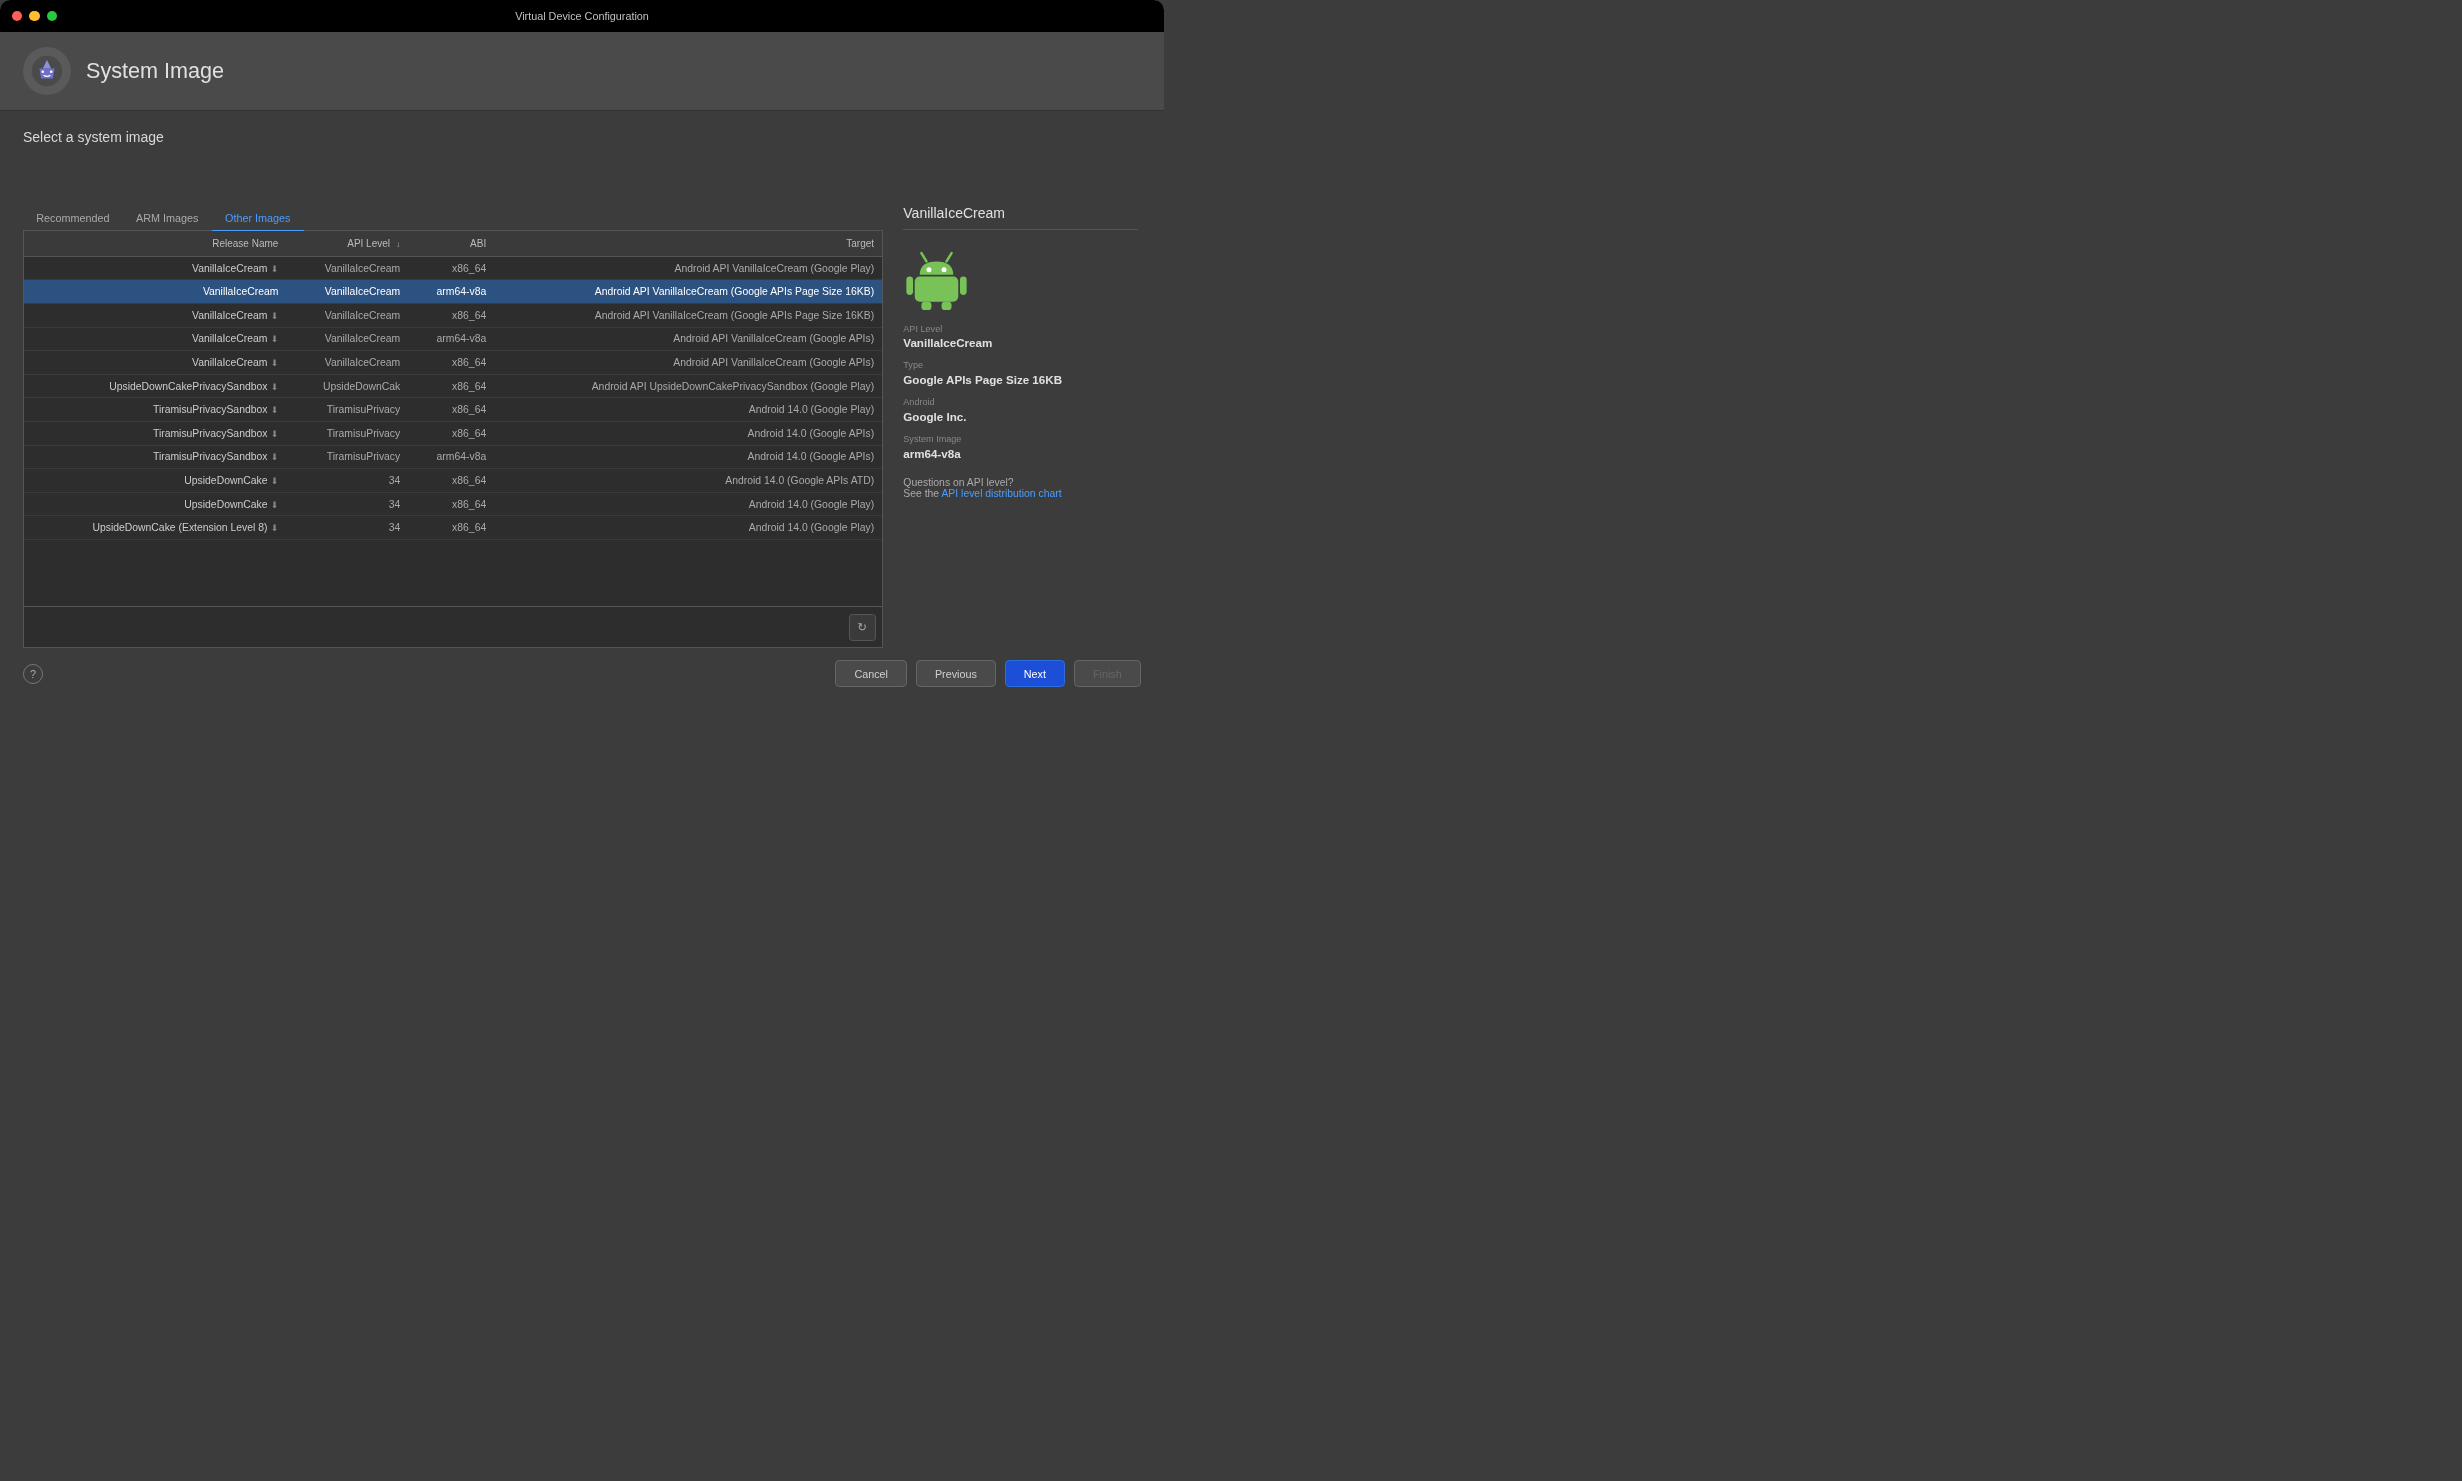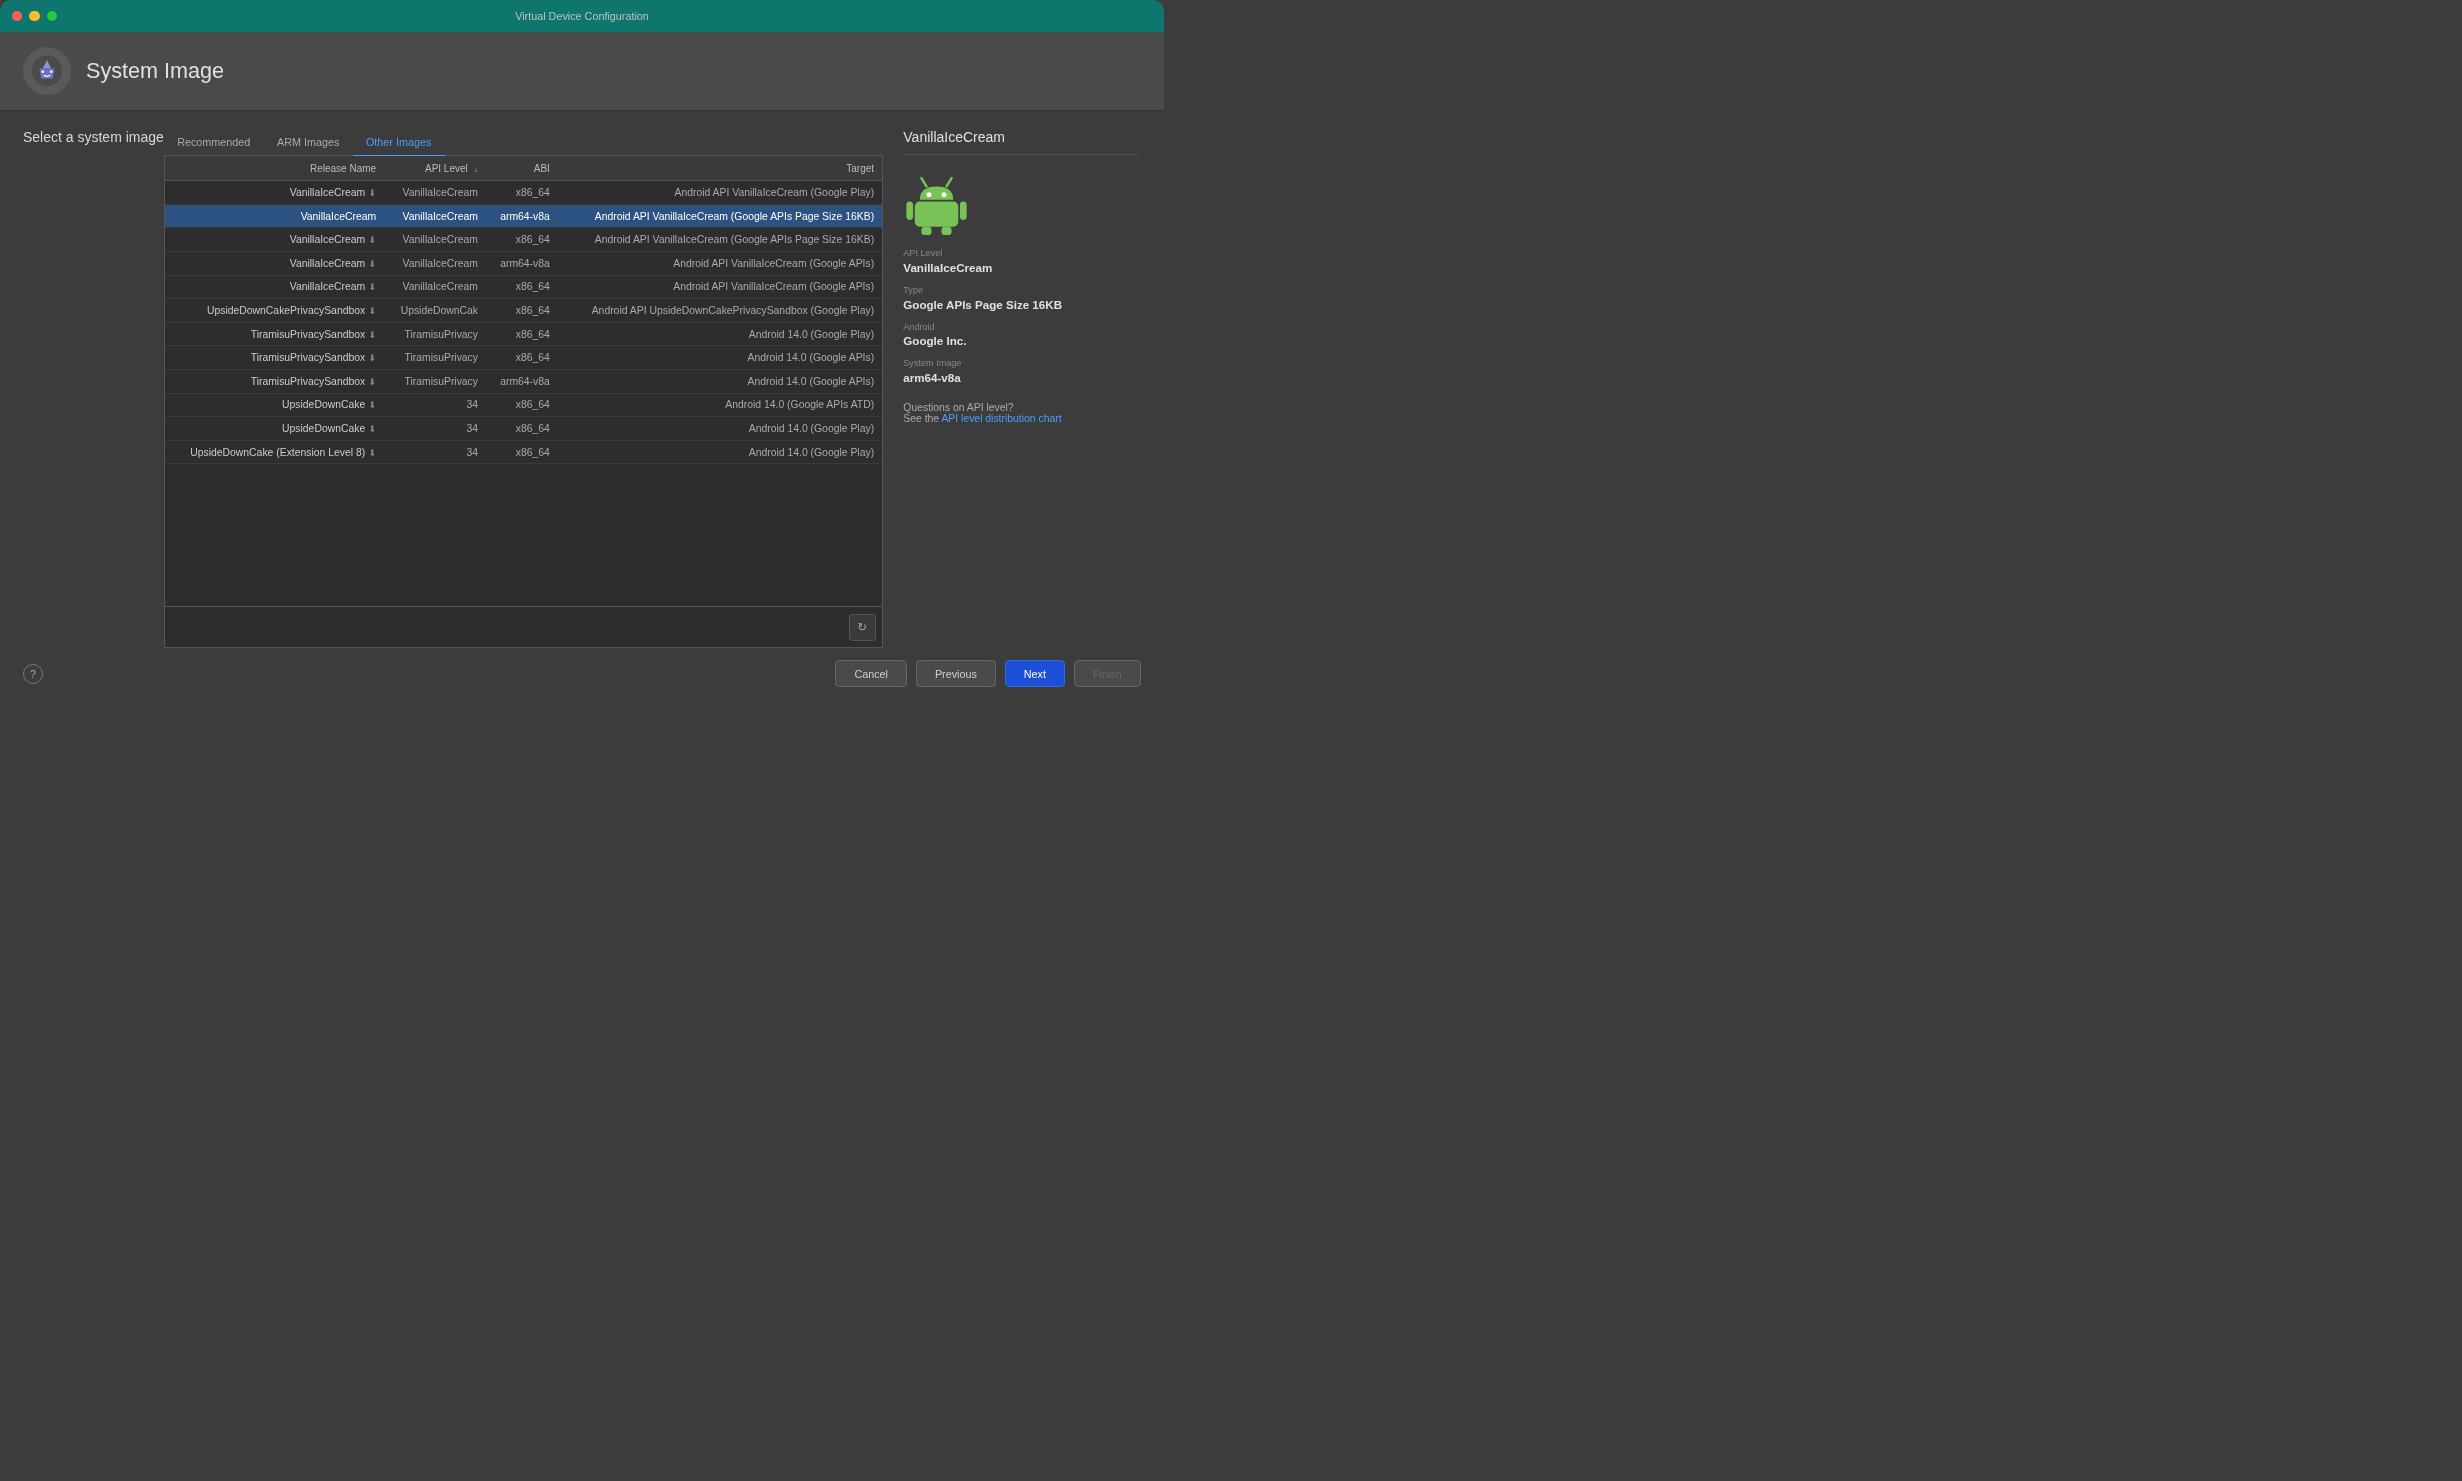--- a/index.html
+++ b/index.html
@@ -14,21 +14,21 @@
     }
     .window {
       width: 100%;
       height: 100%;
       background: #3c3c3c;
       border-radius: 10px;
       display: flex;
       flex-direction: column;
     }
     .titlebar {
-      background: #0f766e;
+      background: #000000;
       height: 32px;
       display: flex;
       align-items: center;
       justify-content: center;
       position: relative;
       border-radius: 10px 10px 0 0;
       flex-shrink: 0;
     }
     .titlebar-buttons {
       position: absolute;
@@ -76,22 +76,24 @@
       height: 32px;
     }
     .header-title {
       font-size: 21.6px;
       font-weight: 300;
       color: #e0e0e0;
     }
     .content {
       flex: 1;
       display: flex;
+      flex-direction: column;
       padding: 18.3px 23px 0 23px;
       overflow: hidden;
+      gap: 48px;
     }
     .section-title {
       font-size: 14px;
       font-weight: 500;
       color: #d8d8d8;
       margin-bottom: 11.6px;
     }
     .main-area {
       display: flex;
       flex: 1;

